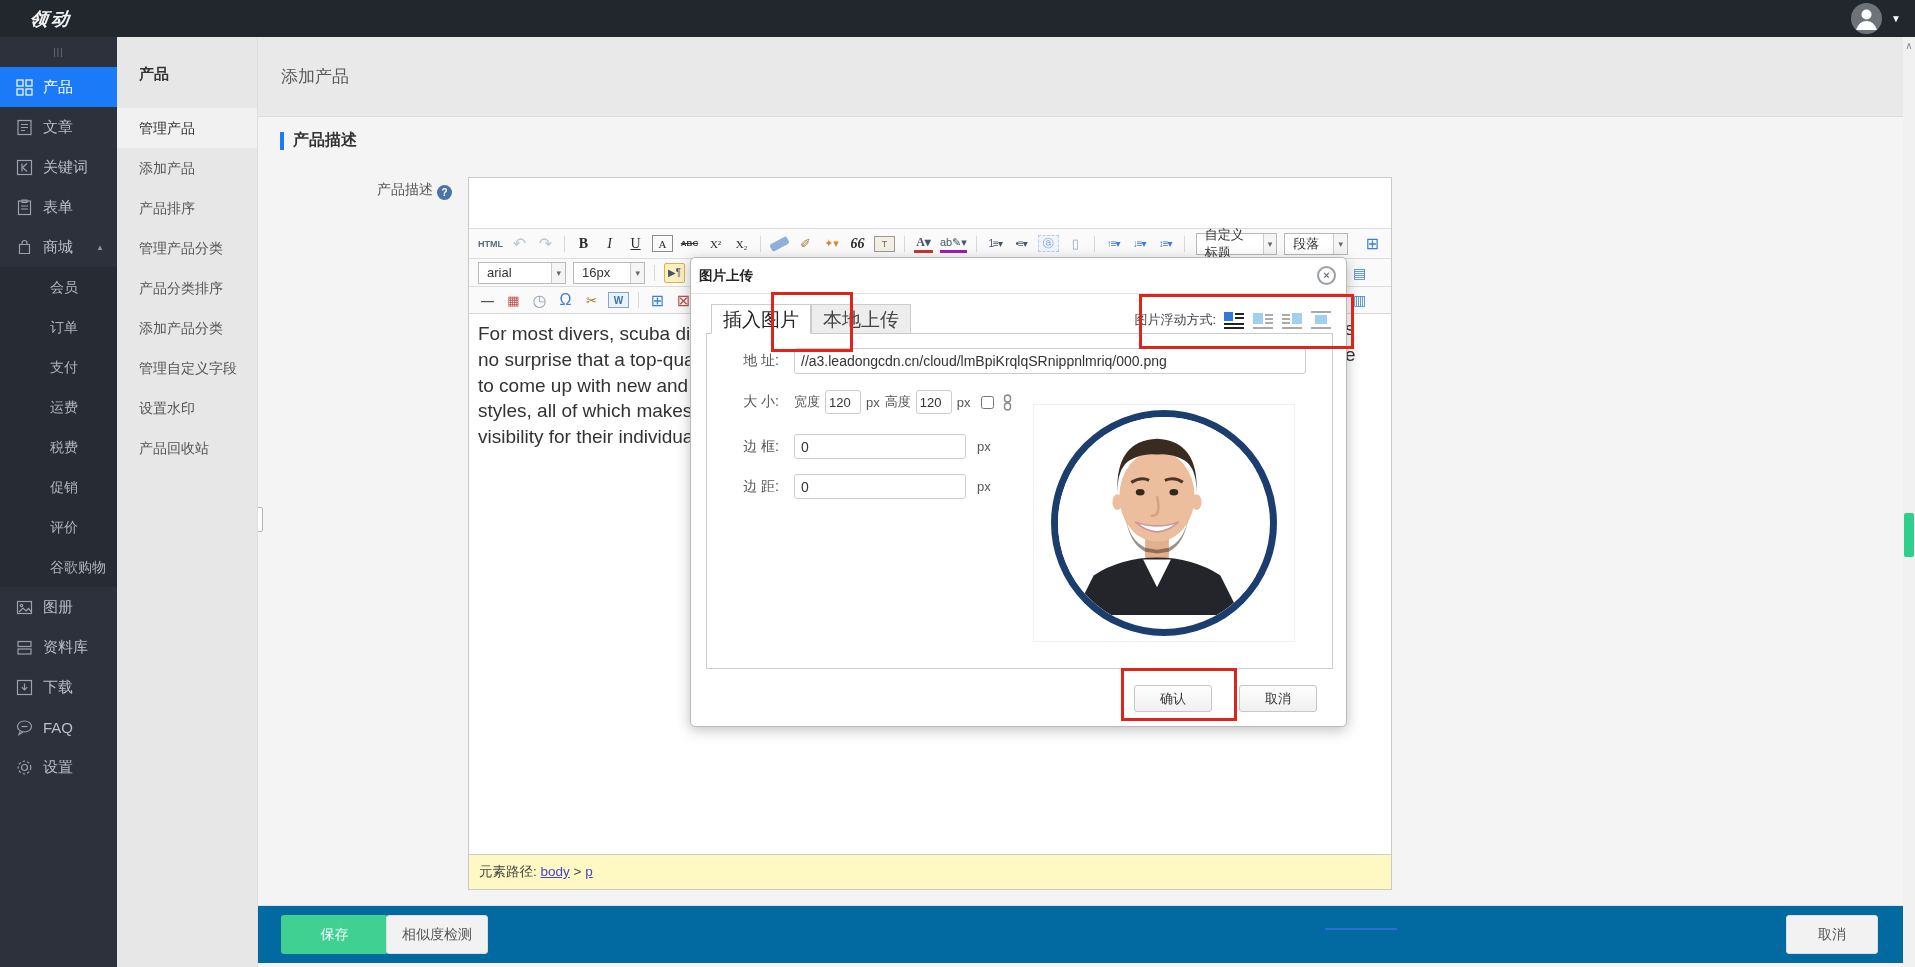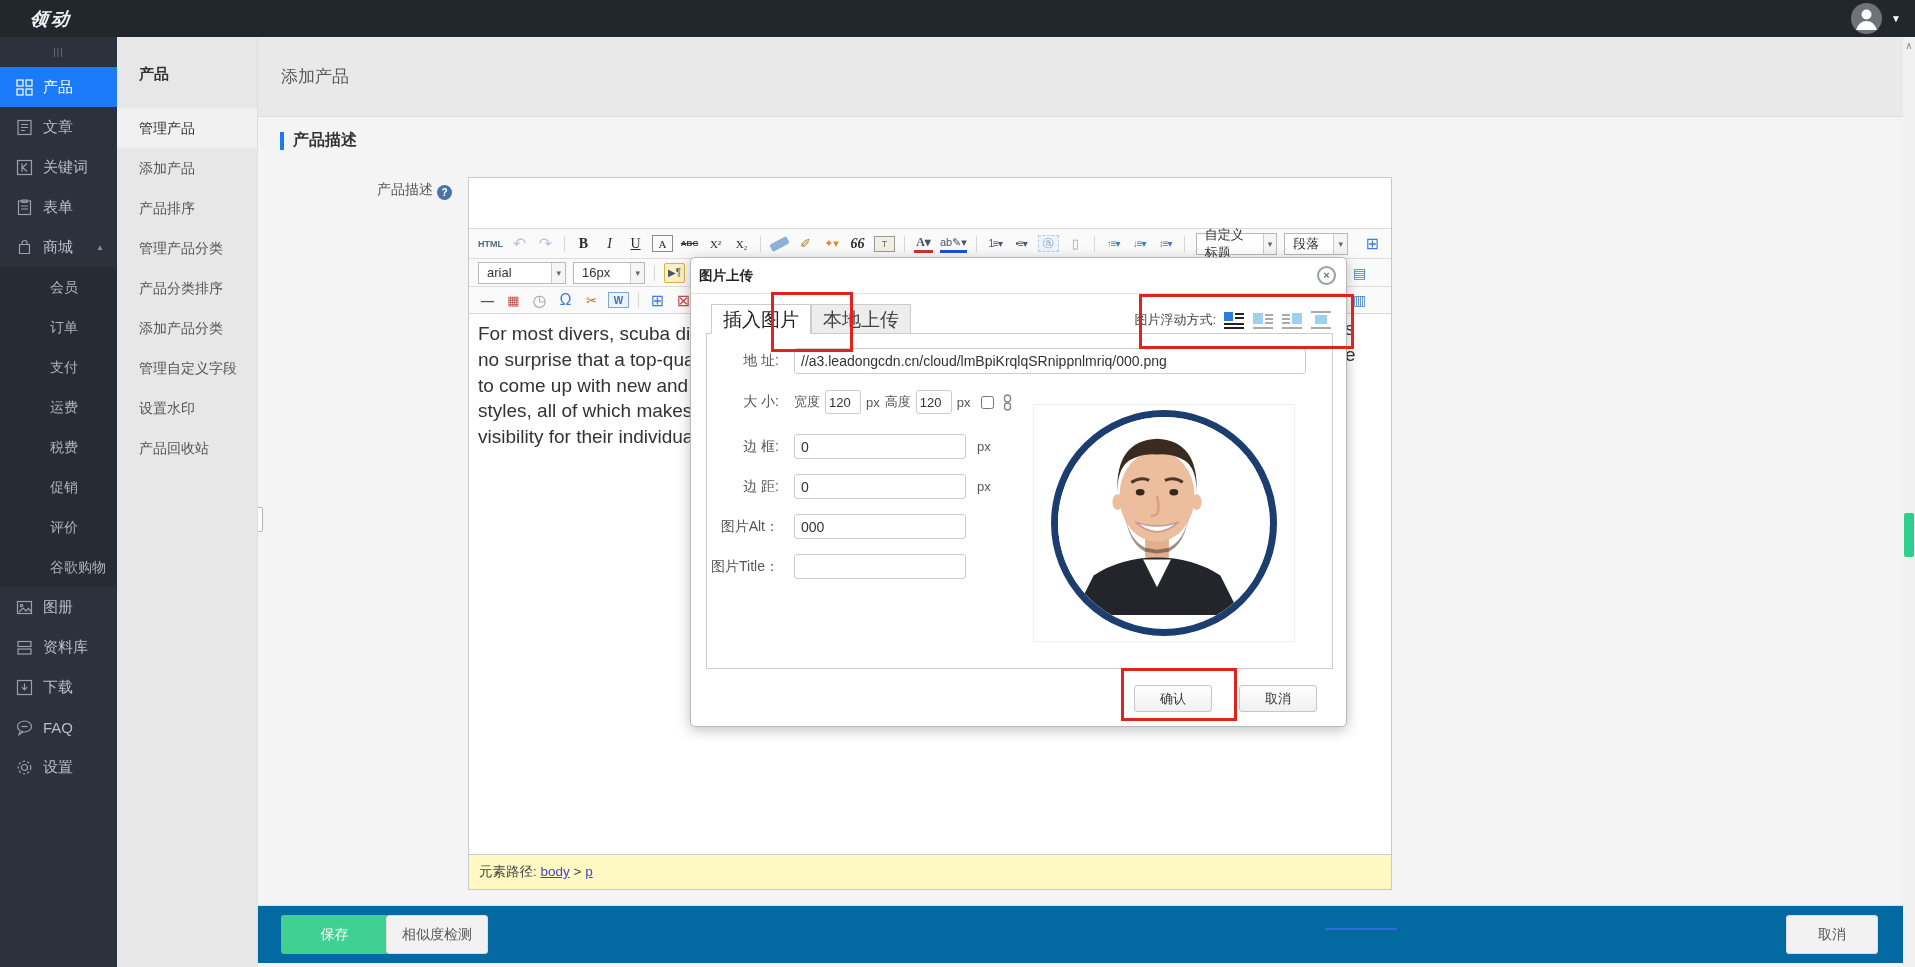--- a/index.html
+++ b/index.html
@@ -52,21 +52,21 @@
   .it{font-style:italic;}
   .ul{text-decoration:underline;}
   .boxed{border:1px solid #8a8a8a;font-size:11px;height:15px;padding:0 2px;}
   .abc{font-size:8px;text-decoration:line-through;font-weight:bold;color:#333;}
   .sm{font-size:11px;}
   .eraser{width:13px;height:8px;background:#8fb0da;border-radius:2px;transform:rotate(-28deg);}
   .brown{color:#a8762e;}
   .orange{color:#e0862a;font-size:11px;}
   .pastebox{border:1px solid #999;font-size:9px;height:14px;padding:0 2px;color:#666;background:#f4efe3;}
   .fc{font-family:"Liberation Serif",serif;font-weight:bold;font-size:12px;border-bottom:3px solid #cc3333;height:15px;}
-  .bc{font-size:11px;border-bottom:3px solid #1d4ed8;height:15px;}
+  .bc{font-size:11px;border-bottom:3px solid #a21caf;height:15px;}
   .lst{font-size:10px;letter-spacing:-1px;}
   .anchor{color:#7f9fc6;background:#eef4fb;border:1px dashed #b9cfe8;font-size:11px;height:15px;}
   .dimico{color:#9aa7b5;}
   .alignico{font-size:10px;color:#3a7bd5;letter-spacing:-1px;}
   .blue{color:#3d7fd9;}
   .red{color:#c0504d;}
   .wbox{border:1px solid #7fa7d2;color:#3d6fae;font-size:10px;font-weight:bold;height:14px;padding:0 2px;background:#eaf2fb;}
   .redblue{color:#c0504d;}
   .hr{color:#555;font-weight:bold;}
   .hlbtn{background:#fdf0c0;border:1px solid #d8b44a;border-radius:2px;font-size:10px;height:18px;}
@@ -405,33 +405,21 @@
     </div>
 
     <div class="frow" style="top:216px">
       <span class="flabel">边 距:</span>
       <span class="fctl">
         <input class="txt mid" value="0" style="">
         <span class="pxl" style="margin-left:6px">px</span>
       </span>
     </div>
 
-    <div class="frow" style="top:256px">
-      <span class="flabel">图片Alt：</span>
-      <span class="fctl">
-          <input class="txt mid" value="000" style="">
-        </span>
-    </div>
-
-    <div class="frow" style="top:296px">
-      <span class="flabel">图片Title：</span>
-      <span class="fctl">
-          <input class="txt mid" value="" style="">
-        </span>
-    </div>
+
 
     <div class="preview">
       <div class="pv-circle">
         <svg width="198" height="198" viewBox="0 0 100 100">
           <rect width="100" height="100" fill="#ffffff"></rect>
           <rect x="44" y="58" width="12" height="14" fill="#e3b08e"></rect>
           <path d="M8,100 L18,80 Q32,71 50,71 Q68,71 82,80 L92,100 Z" fill="#24252b"></path>
           <path d="M43,72 L50,86 L57,72 Z" fill="#ffffff"></path>
           <ellipse cx="50" cy="40" rx="19" ry="23" fill="#ecbe9d"></ellipse>
           <path d="M30,38 Q29,12 50,11 Q71,12 70,38 Q70,26 64,22 Q57,18 50,19 Q43,18 36,22 Q30,26 30,38 Z" fill="#3a2b20"></path>

